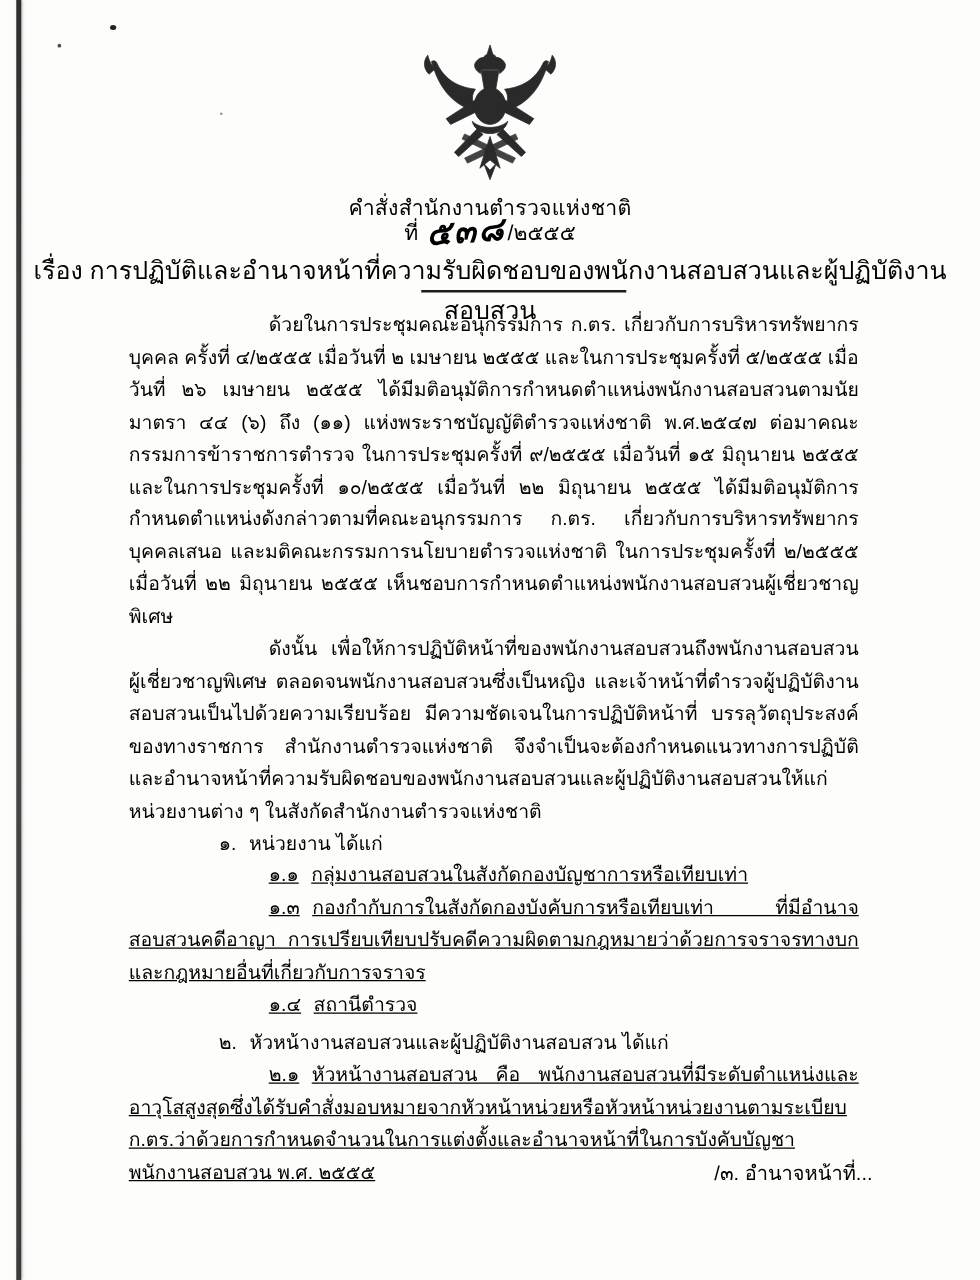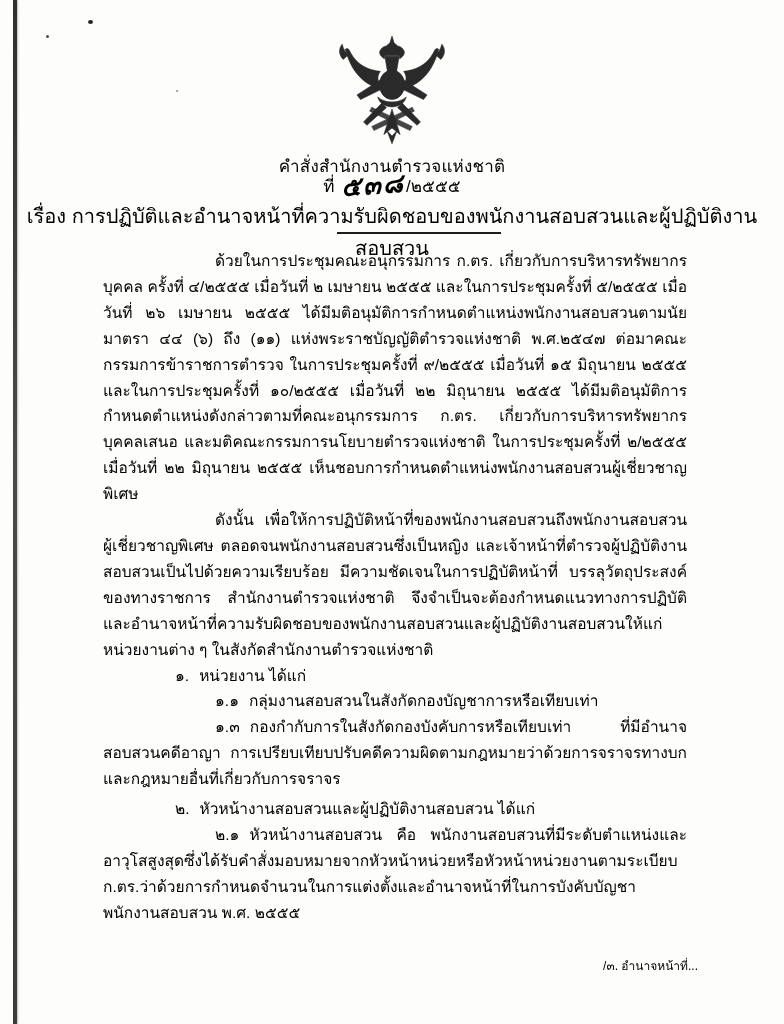--- a/index.html
+++ b/index.html
@@ -59,27 +59,27 @@
   }
 
   .doc-body{
     position:absolute;left:103px;top:248px;width:584px;
     font-size:15.5px;line-height:25.9px;
     text-align:justify;
   }
   .para{margin:0;text-indent:112px;}
   .heading{margin:0;text-indent:72px;}
   .heading .sec-title{font-weight:normal;}
-  .item{margin:0;text-indent:112px;}
+  .item{margin:0;text-indent:112px;text-decoration:underline;}
   .no{margin-right:10px;}
   .gap-sm{height:4px;}
 
   .footer-note{
-    position:absolute;right:86px;top:956px;
-    font-size:12px;
+    position:absolute;right:86px;top:926px;
+    font-size:16px;
   }
 </style>
 </head>
 <body>
 
 <div class="page">
 
   <div class="scan-edge"></div>
   <div class="speck s1"></div>
   <div class="speck s2"></div>
@@ -123,20 +123,21 @@
 
   <div class="doc-body">
     <p class="para">ด้วยในการประชุมคณะอนุกรรมการ ก.ตร. เกี่ยวกับการบริหารทรัพยากรบุคคล ครั้งที่ ๔/๒๕๕๕ เมื่อวันที่ ๒ เมษายน ๒๕๕๕ และในการประชุมครั้งที่ ๕/๒๕๕๕ เมื่อวันที่ ๒๖ เมษายน ๒๕๕๕ ได้มีมติอนุมัติการกำหนดตำแหน่งพนักงานสอบสวนตามนัยมาตรา ๔๔ (๖) ถึง (๑๑) แห่งพระราชบัญญัติตำรวจแห่งชาติ พ.ศ.๒๕๔๗ ต่อมาคณะกรรมการข้าราชการตำรวจ ในการประชุมครั้งที่ ๙/๒๕๕๕ เมื่อวันที่ ๑๕ มิถุนายน ๒๕๕๕  และในการประชุมครั้งที่ ๑๐/๒๕๕๕  เมื่อวันที่ ๒๒ มิถุนายน ๒๕๕๕  ได้มีมติอนุมัติการกำหนดตำแหน่งดังกล่าวตามที่คณะอนุกรรมการ ก.ตร. เกี่ยวกับการบริหารทรัพยากรบุคคลเสนอ และมติคณะกรรมการนโยบายตำรวจแห่งชาติ ในการประชุมครั้งที่ ๒/๒๕๕๕ เมื่อวันที่ ๒๒ มิถุนายน ๒๕๕๕ เห็นชอบการกำหนดตำแหน่งพนักงานสอบสวนผู้เชี่ยวชาญพิเศษ</p>
     <p class="para">ดังนั้น เพื่อให้การปฏิบัติหน้าที่ของพนักงานสอบสวนถึงพนักงานสอบสวนผู้เชี่ยวชาญพิเศษ ตลอดจนพนักงานสอบสวนซึ่งเป็นหญิง และเจ้าหน้าที่ตำรวจผู้ปฏิบัติงานสอบสวนเป็นไปด้วยความเรียบร้อย มีความชัดเจนในการปฏิบัติหน้าที่ บรรลุวัตถุประสงค์ของทางราชการ สำนักงานตำรวจแห่งชาติ จึงจำเป็นจะต้องกำหนดแนวทางการปฏิบัติและอำนาจหน้าที่ความรับผิดชอบของพนักงานสอบสวนและผู้ปฏิบัติงานสอบสวนให้แก่หน่วยงานต่าง ๆ ในสังกัดสำนักงานตำรวจแห่งชาติ</p>
 
     <p class="heading"><span class="no">๑.</span><span class="sec-title">หน่วยงาน</span>
       <span>ได้แก่</span></p>
 
     <p class="item"><span class="no">๑.๑</span><span>กลุ่มงานสอบสวนในสังกัดกองบัญชาการหรือเทียบเท่า</span></p>
     <p class="item"><span class="no">๑.๓</span><span>กองกำกับการในสังกัดกองบังคับการหรือเทียบเท่า ที่มีอำนาจสอบสวนคดีอาญา การเปรียบเทียบปรับคดีความผิดตามกฎหมายว่าด้วยการจราจรทางบก และกฎหมายอื่นที่เกี่ยวกับการจราจร</span></p>
+    <p class="item"><span class="no">๑.๔</span><span>สถานีตำรวจ</span></p>
 
     <div class="gap-sm"></div>
 
     <p class="heading"><span class="no">๒.</span><span class="sec-title">หัวหน้างานสอบสวนและผู้ปฏิบัติงานสอบสวน</span>
       <span>ได้แก่</span></p>
 
     <p class="item"><span class="no">๒.๑</span><span>หัวหน้างานสอบสวน คือ พนักงานสอบสวนที่มีระดับตำแหน่งและอาวุโสสูงสุดซึ่งได้รับคำสั่งมอบหมายจากหัวหน้าหน่วยหรือหัวหน้าหน่วยงานตามระเบียบ ก.ตร.ว่าด้วยการกำหนดจำนวนในการแต่งตั้งและอำนาจหน้าที่ในการบังคับบัญชาพนักงานสอบสวน พ.ศ. ๒๕๕๕</span></p>
 
   </div>
 

